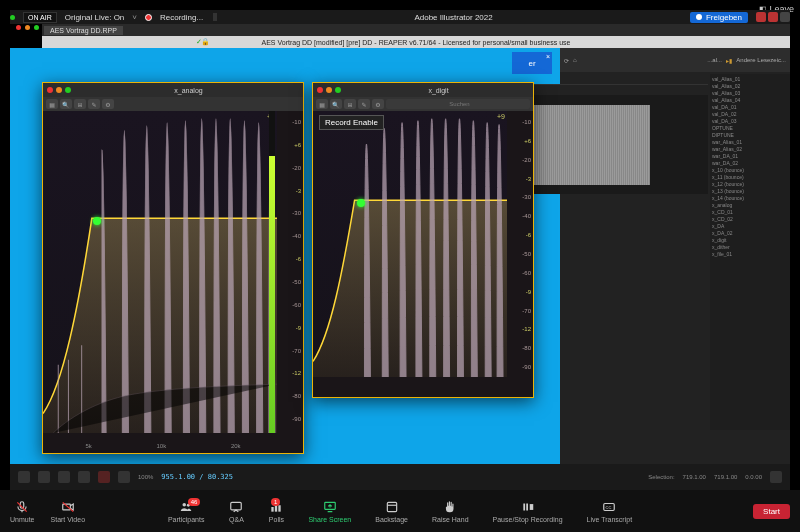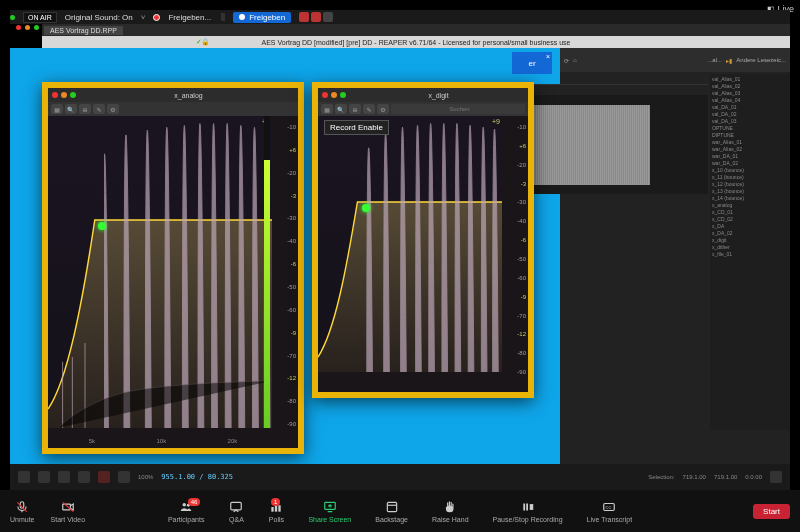--- a/index.html
+++ b/index.html
@@ -21,21 +21,21 @@
   .tabbar { position: absolute; top: 24px; left: 42px; right: 10px; height: 12px; background: #2a2a2a; display: flex; align-items: center; font-size: 7px; color: #bbb; }
   .traffic { position: absolute; top: 25px; left: 16px; display: flex; gap: 4px; }
   .tab { background: #444; padding: 1px 6px; margin-left: 2px; color: #ddd; }
 
   .titlebar { position: absolute; top: 36px; left: 42px; right: 10px; height: 12px; background: #d8d8d8; color: #222; font-size: 7px; display: flex; align-items: center; justify-content: center; }
   .titlebar .lock { position:absolute; left:50%; transform:translateX(-220px); color:#2a2;}
 
   .work { position: absolute; top: 48px; left: 10px; right: 10px; bottom: 42px; background: #0ea5e9; }
 
   
-  .analyzer { position: absolute; background: #1a1518; border: 6px solid #eab308; box-shadow: 0 4px 16px rgba(0,0,0,0.6); }
+  .analyzer { position: absolute; background: #1a1518; border: 1px solid #eab308; box-shadow: 0 4px 16px rgba(0,0,0,0.6); }
   .an1 { left: 32px; top: 34px; width: 262px; height: 372px; }
   .an2 { left: 302px; top: 34px; width: 222px; height: 316px; }
   .atitle { height: 14px; background: #2c2c2c; display: flex; align-items: center; font-size: 7px; color: #ccc; padding: 0 4px; gap:3px;}
   .atitle .macdots { display:flex; gap:3px; margin-right:4px;}
   .atitle .macdots span{width:6px;height:6px;border-radius:50%;}
   .atool { height: 14px; background: #333; display: flex; align-items: center; font-size: 7px; color: #999; gap:2px; padding:0 3px;}
   .atool .tb{width:12px;height:10px;background:#444;border-radius:2px;display:flex;align-items:center;justify-content:center;font-size:6px;}
   .tooltip { position:absolute; top:32px; left:6px; background:#222; border:1px solid #555; color:#fff; font-size:8px; padding:2px 5px; z-index:5;}
   .plot { position: absolute; top: 28px; left: 0; right: 26px; bottom: 20px; background: linear-gradient(#1a1420 0%, #15121a 100%); overflow:hidden;}
   .plot svg { width: 100%; height: 100%; display:block;}
@@ -70,31 +70,32 @@
   .zicon svg{width:14px;height:14px;}
   .badge{position:absolute;top:-2px;right:4px;background:#e33;color:#fff;border-radius:6px;font-size:6px;padding:0 3px;line-height:8px;}
   .leave { position: absolute; right: 10px; background: #c82333; color: #fff; padding: 3px 10px; border-radius: 3px; font-size: 8px; }
   .zleft{position:absolute;left:10px;display:flex;gap:16px;}
 </style>
 </head>
 <body>
 
 <div class="view-btn">
   <span style="font-size:8px">◧</span>
-    <span>Live</span>
+    <span>Leave</span>
 </div>
 
 <div class="menubar">
   <span class="dot green"></span>
   <span class="onair">ON AIR</span>
-  <span>Original Sound: On</span>
+  <span>Original Live: On</span>
   <span style="opacity:.6">˅</span>
   <span class="rec-dot"></span>
-  <span>Freigeben...</span>
+  <span>Recording...</span>
   <span style="width:4px;height:8px;background:#333;margin-left:2px"></span>
+  <span class="center">Adobe Illustrator 2022</span>
   <span class="share-pill">
       <span style="width:6px;height:6px;background:#fff;border-radius:50%"></span>
       <span>Freigeben</span>
     </span>
   <span class="sq-icons">
       <span></span>
       <span></span>
       <span style="background:#444"></span>
     </span>
 </div>

